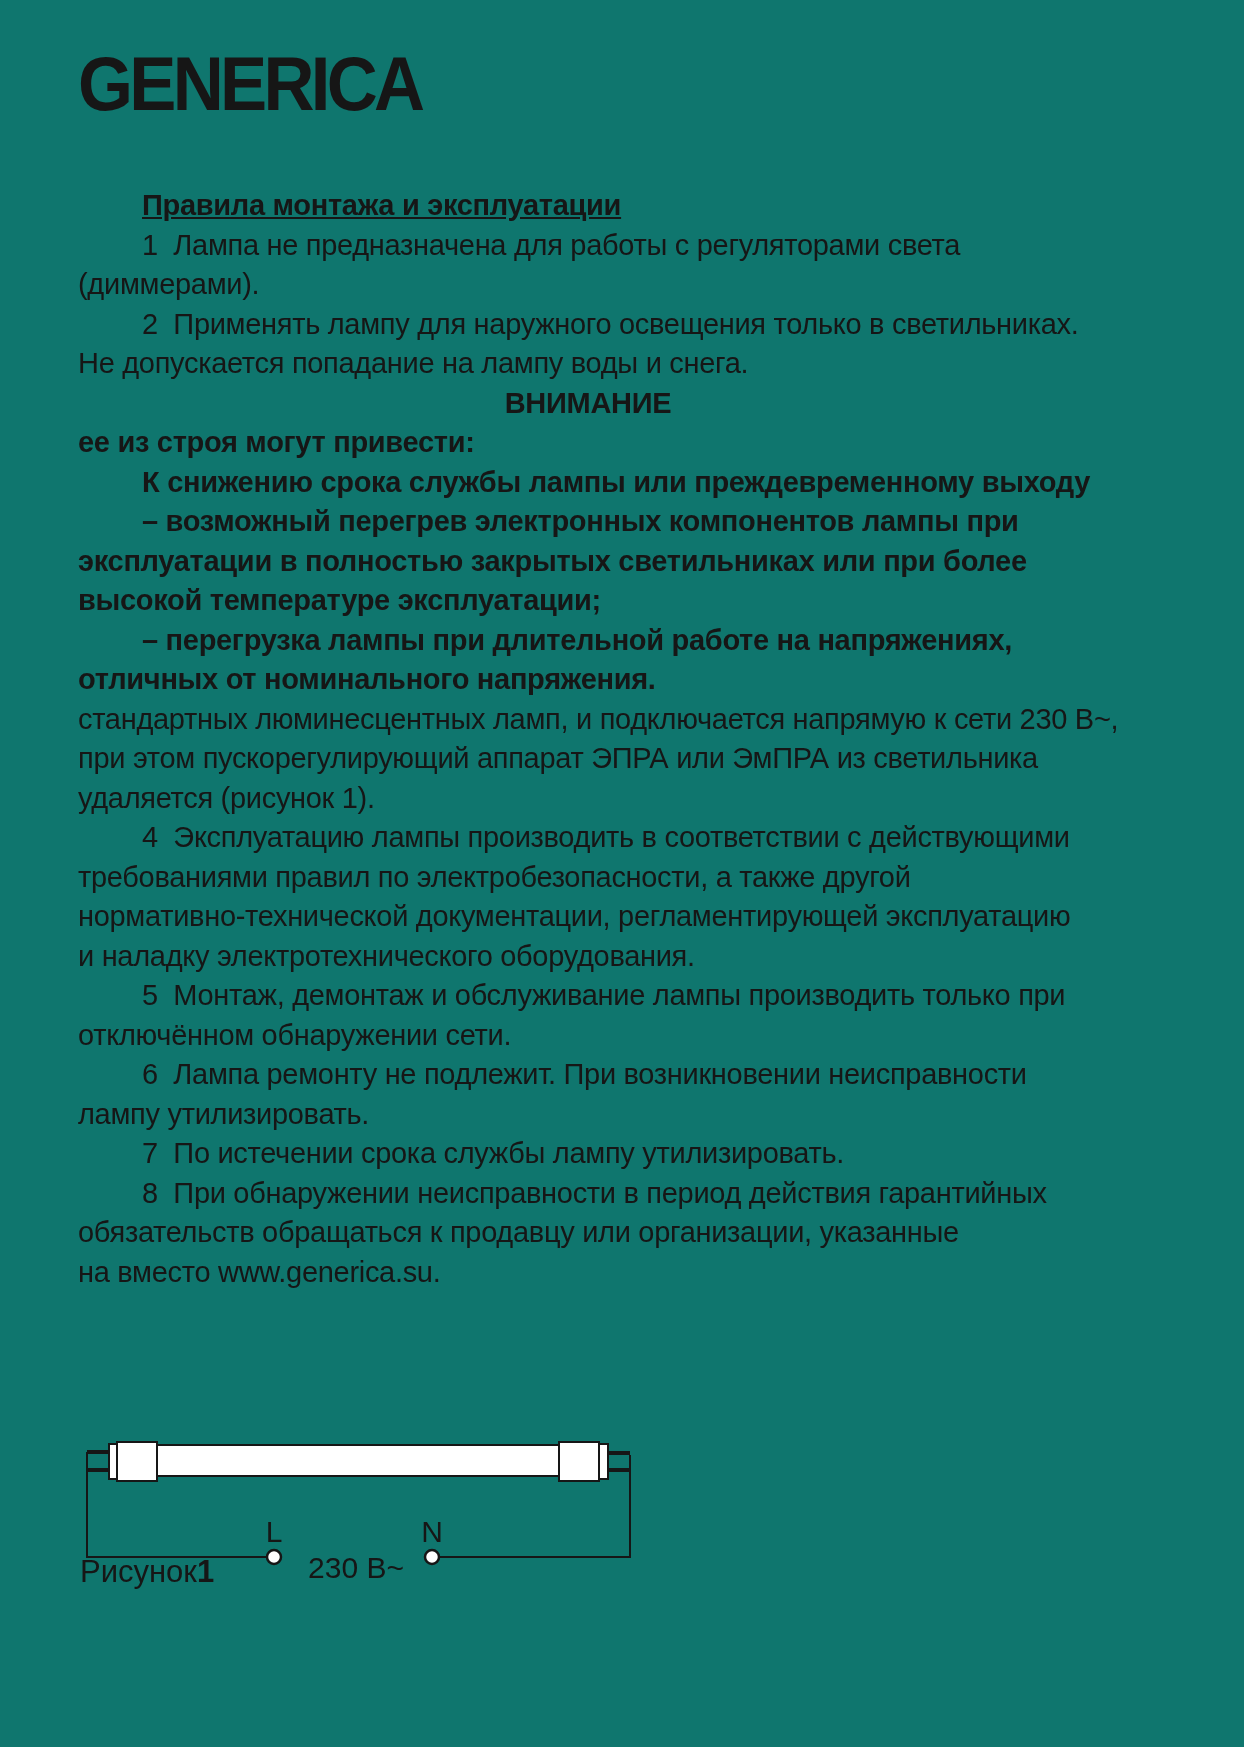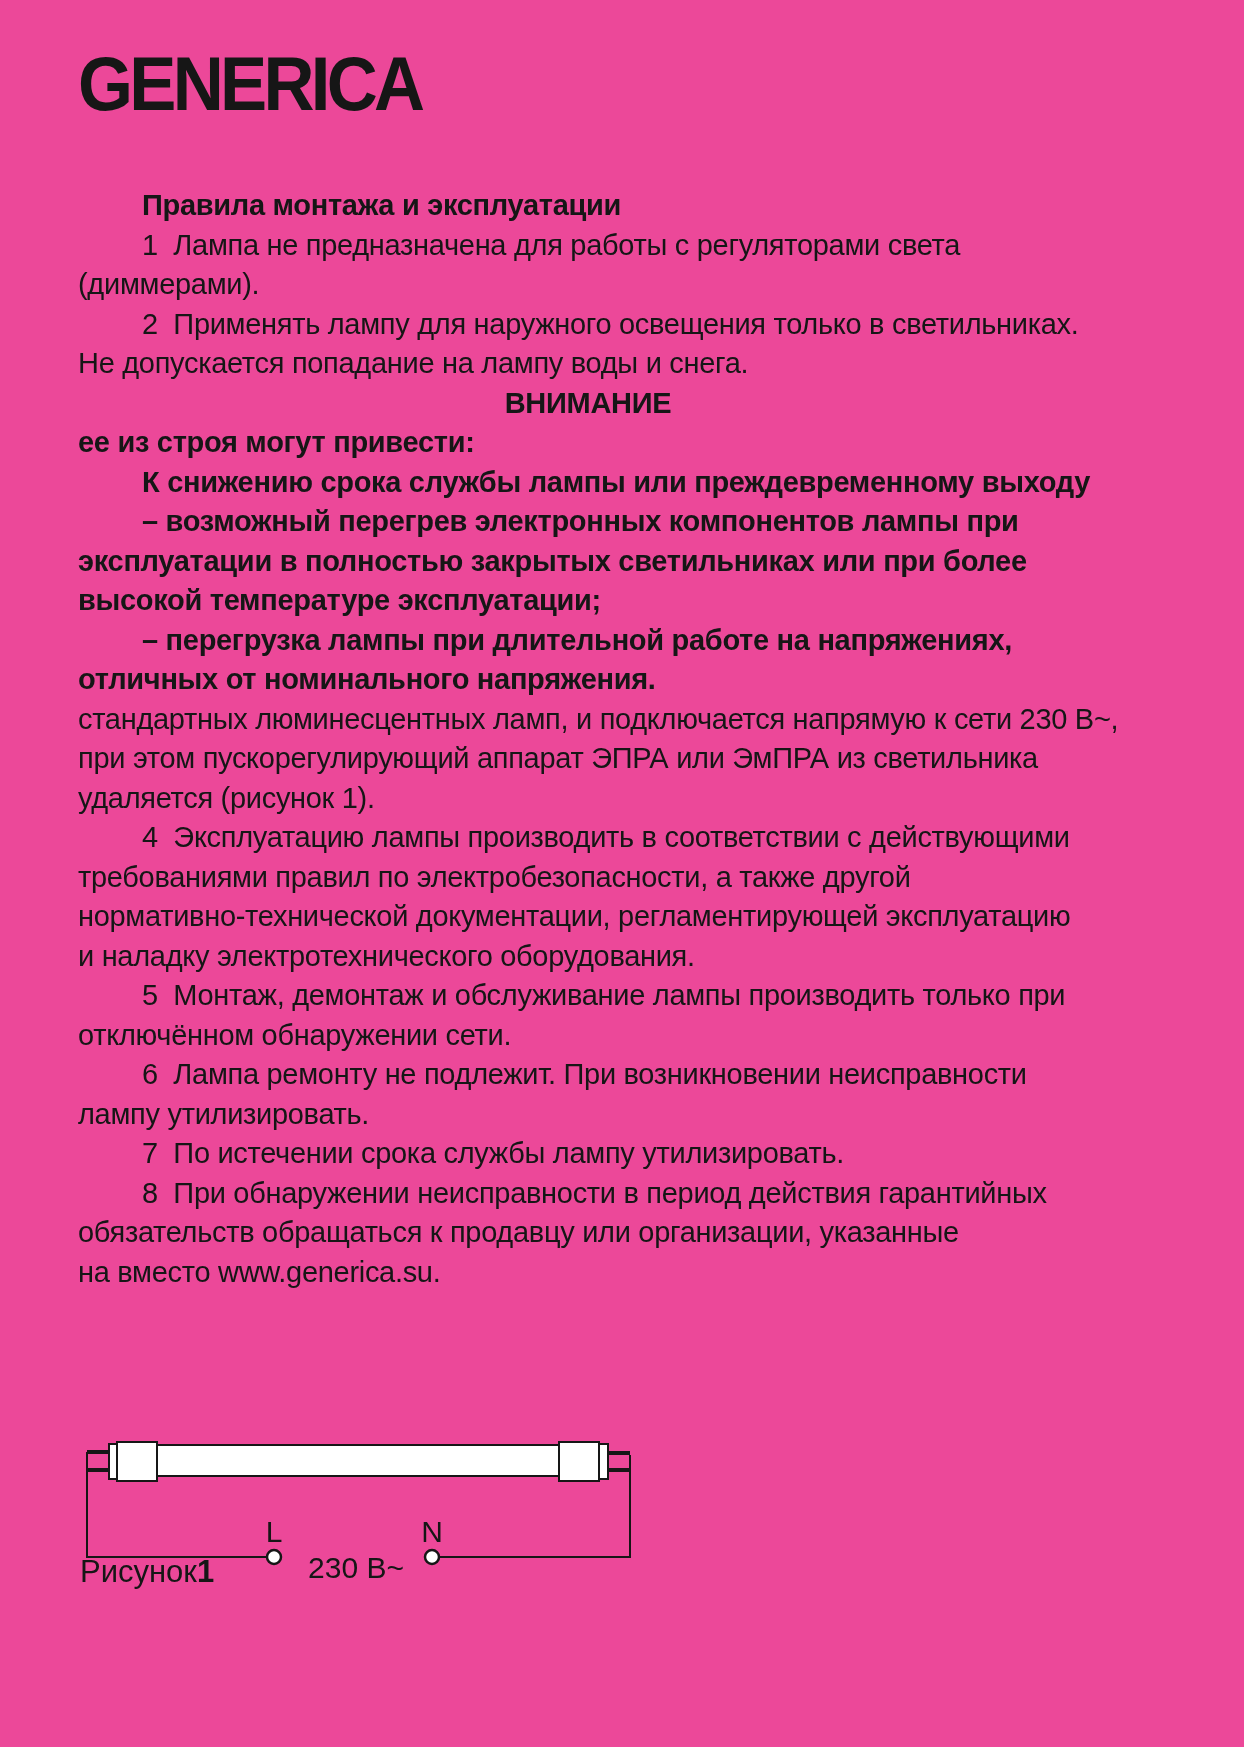--- a/index.html
+++ b/index.html
@@ -1,20 +1,20 @@
 <!DOCTYPE html>
 <html><head>
 <meta charset="utf-8">
 <style>
   html,body{margin:0;padding:0;background:#e8e8e8;}
   .page{
     position:relative;
     width:1244px;
     height:1747px;
-    background:#ec4899;
+    background:#0f766e;
     font-family:"Liberation Sans", sans-serif;
     color:#161616;
     overflow:hidden;
     margin:0 auto;
   }
   .logo{
     position:absolute;
     left:78px;
     top:46px;
     font-size:76px;
@@ -33,21 +33,21 @@
   }
   .line{
     white-space:pre;
     font-size:29px;
     line-height:39.5px;
     height:39.5px;
     letter-spacing:-0.3px;
   }
   .line.indent{padding-left:64px;}
   .line.bold{font-weight:bold;}
-  .line.heading{font-weight:bold;}
+  .line.heading{font-weight:bold;text-decoration:underline;}
   .line.attention{
     font-weight:bold;
     text-align:center;
     padding-right:60px;
   }
   .line.attention span{
     text-decoration-thickness:2.5px;
     text-underline-offset:5px;
   }
   .figure-svg{

